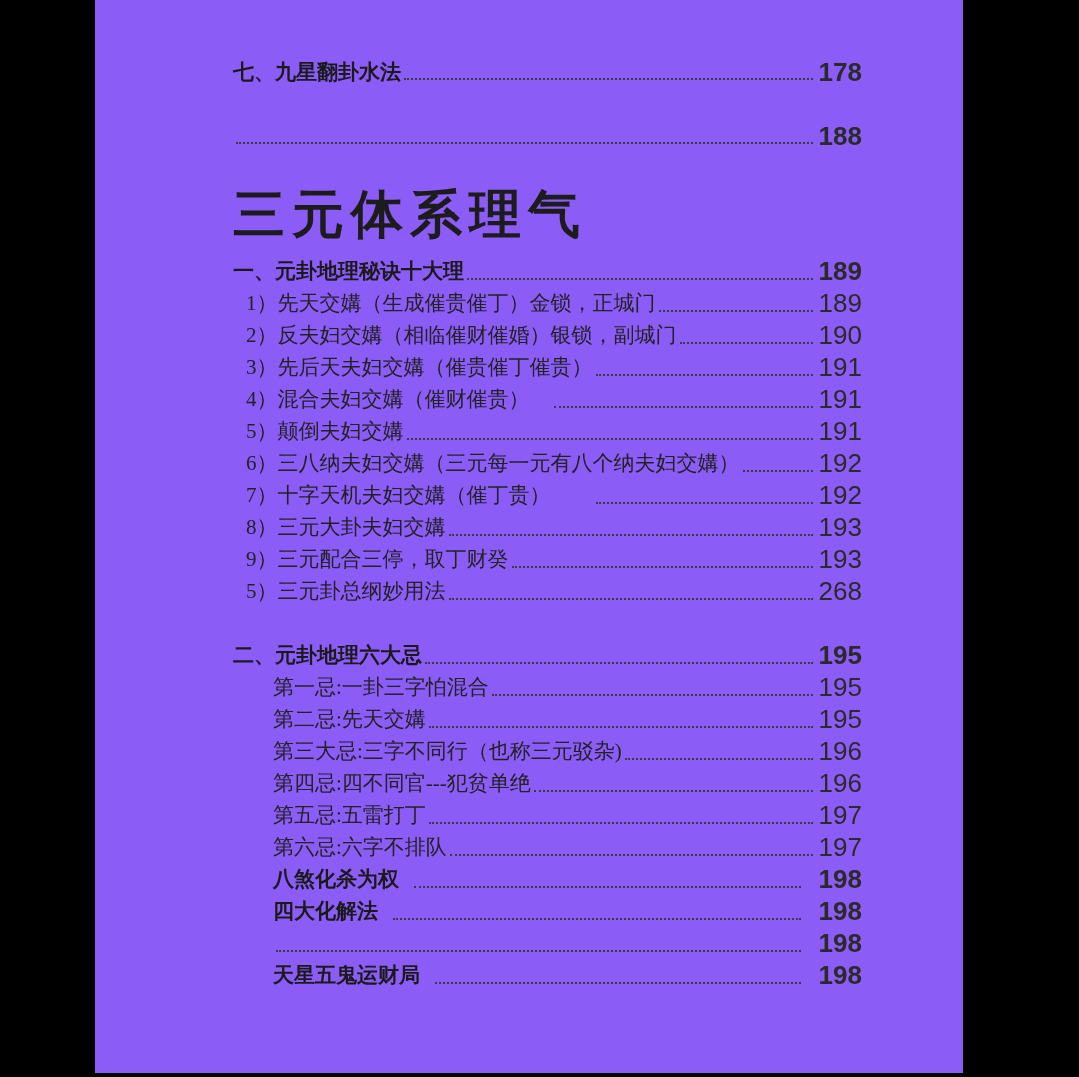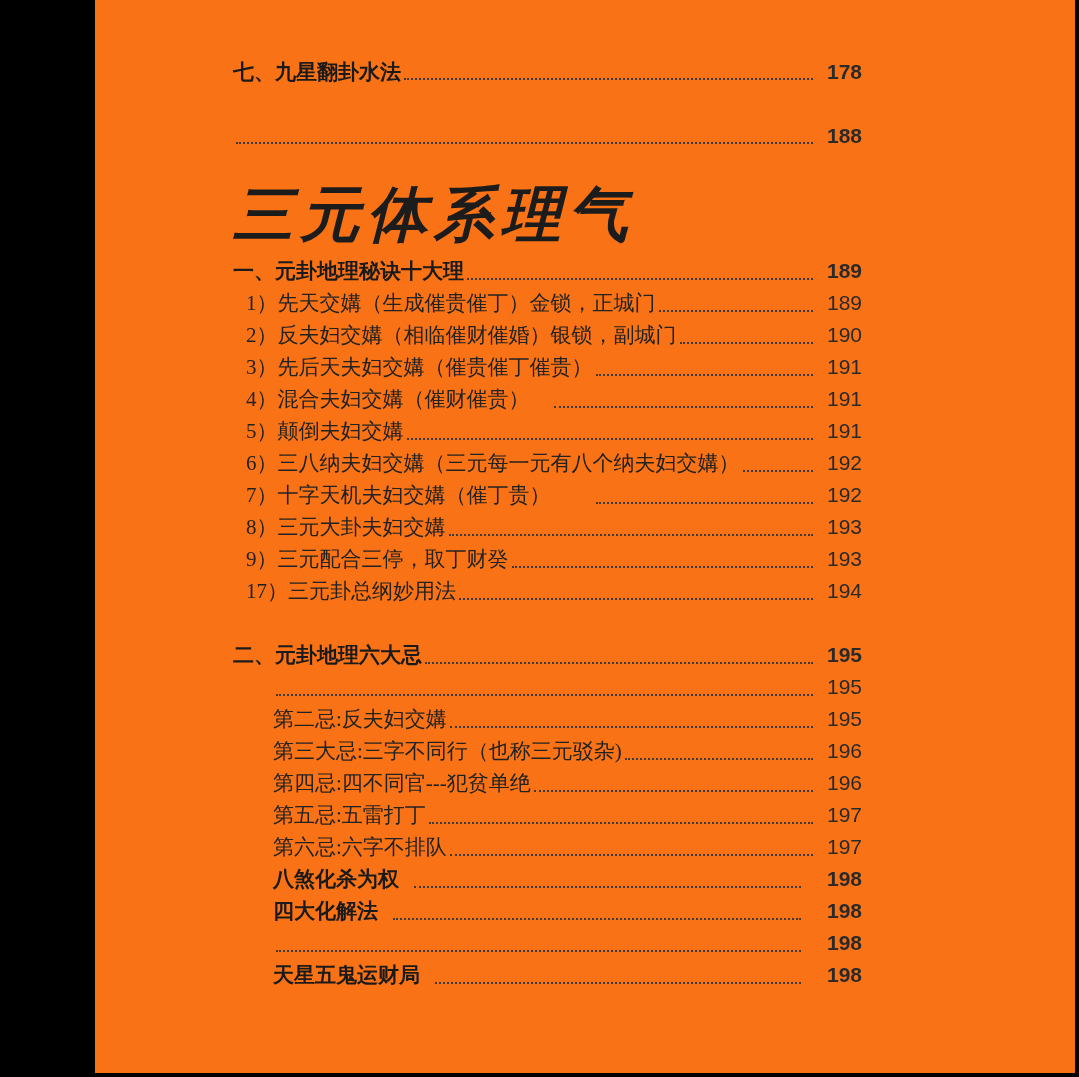--- a/index.html
+++ b/index.html
@@ -5,22 +5,22 @@
   * { margin: 0; padding: 0; box-sizing: border-box; }
   html, body {
     width: 1079px; height: 1077px;
     background: #000;
     overflow: hidden;
     font-family: "Liberation Serif", "DejaVu Serif", serif;
   }
   .page {
     position: absolute;
     left: 95px; top: 0;
-    width: 980px; height: 1073px;
-    background: #f97316;
+    width: 868px; height: 1073px;
+    background: #8b5cf6;
   }
   .content {
     position: absolute;
     left: 138px; top: 0;
     width: 629px;
     padding-top: 59px;
     color: #1f1f1f;
   }
   .row {
     display: flex;
@@ -33,42 +33,41 @@
   .row .dots {
     flex: 1;
     border-bottom: 2px dotted #3b3b3b;
     margin: 0 3px 7px 3px;
     min-width: 12px;
   }
   .row .num {
     min-width: 46px;
     text-align: right;
     font-family: "Liberation Sans", "DejaVu Sans", sans-serif;
-    font-size: 21px;
+    font-size: 26px;
     color: #2a2a2a;
   }
   
   .l1 { font-weight: 700; color: #1a1a1a; }
   
   .te { line-height: 26px; margin-bottom: 38px; }
   .te .dots { margin-bottom: 5px; }
   
   .s1 { margin-left: 13px; }
   .s2 { margin-left: 40px; }
   .b  { font-weight: 700; color: #1a1a1a; gap: 12px; }
   .gap2 { margin-top: 32px; }
   .heading {
-    font-size: 60px;
+    font-size: 52px;
     font-weight: 700;
     letter-spacing: 7px;
     line-height: 56px;
     margin: 32px 0 12px 0;
     color: #1c1c1c;
     font-family: "Liberation Serif", "DejaVu Serif", serif;
-    font-style: italic;
   }
 </style>
 </head>
 <body>
 
 <div class="page">
   <div class="content">
 
     <div class="row l1 te">
       <span class="lbl">七、九星翻卦水法</span>
@@ -126,36 +125,37 @@
       <span class="lbl">8）三元大卦夫妇交媾</span>
       <span class="dots"></span>
       <span class="num">193</span>
     </div>
     <div class="row s1">
       <span class="lbl">9）三元配合三停，取丁财癸</span>
       <span class="dots"></span>
       <span class="num">193</span>
     </div>
     <div class="row s1">
-      <span class="lbl">17）三元卦总纲妙用法</span>
+      <span class="lbl">5）三元卦总纲妙用法</span>
       <span class="dots"></span>
-      <span class="num">194</span>
+      <span class="num">268</span>
     </div>
 
     <div class="row l1 gap2">
       <span class="lbl">二、元卦地理六大忌</span>
       <span class="dots"></span>
       <span class="num">195</span>
     </div>
     <div class="row s2">
+      <span class="lbl">第一忌:一卦三字怕混合</span>
       <span class="dots"></span>
       <span class="num">195</span>
     </div>
     <div class="row s2">
-      <span class="lbl">第二忌:反夫妇交媾</span>
+      <span class="lbl">第二忌:先天交媾</span>
       <span class="dots"></span>
       <span class="num">195</span>
     </div>
     <div class="row s2">
       <span class="lbl">第三大忌:三字不同行（也称三元驳杂)</span>
       <span class="dots"></span>
       <span class="num">196</span>
     </div>
     <div class="row s2">
       <span class="lbl">第四忌:四不同官---犯贫单绝</span>

